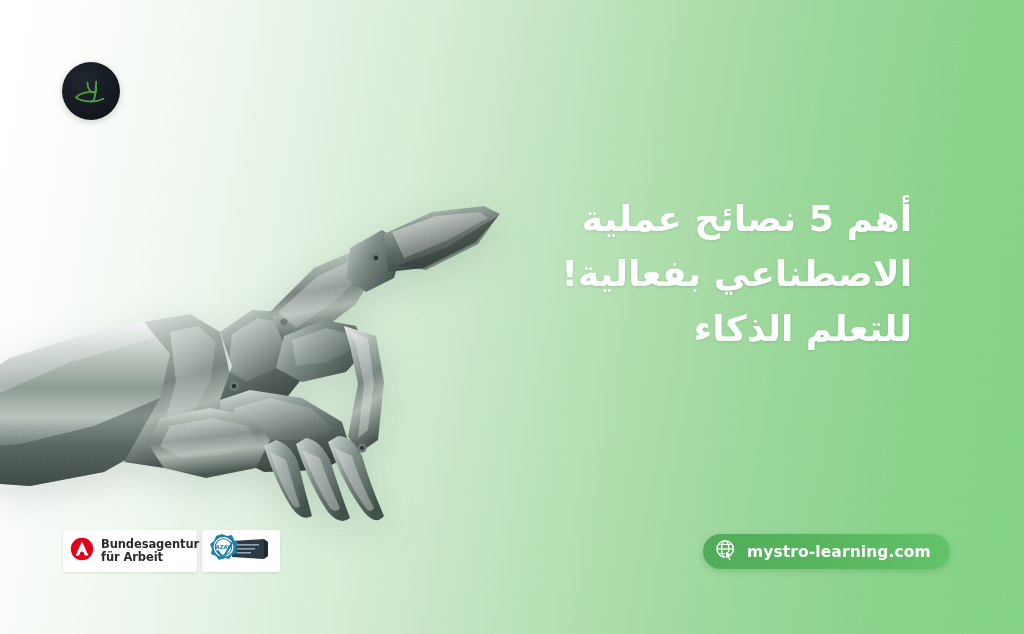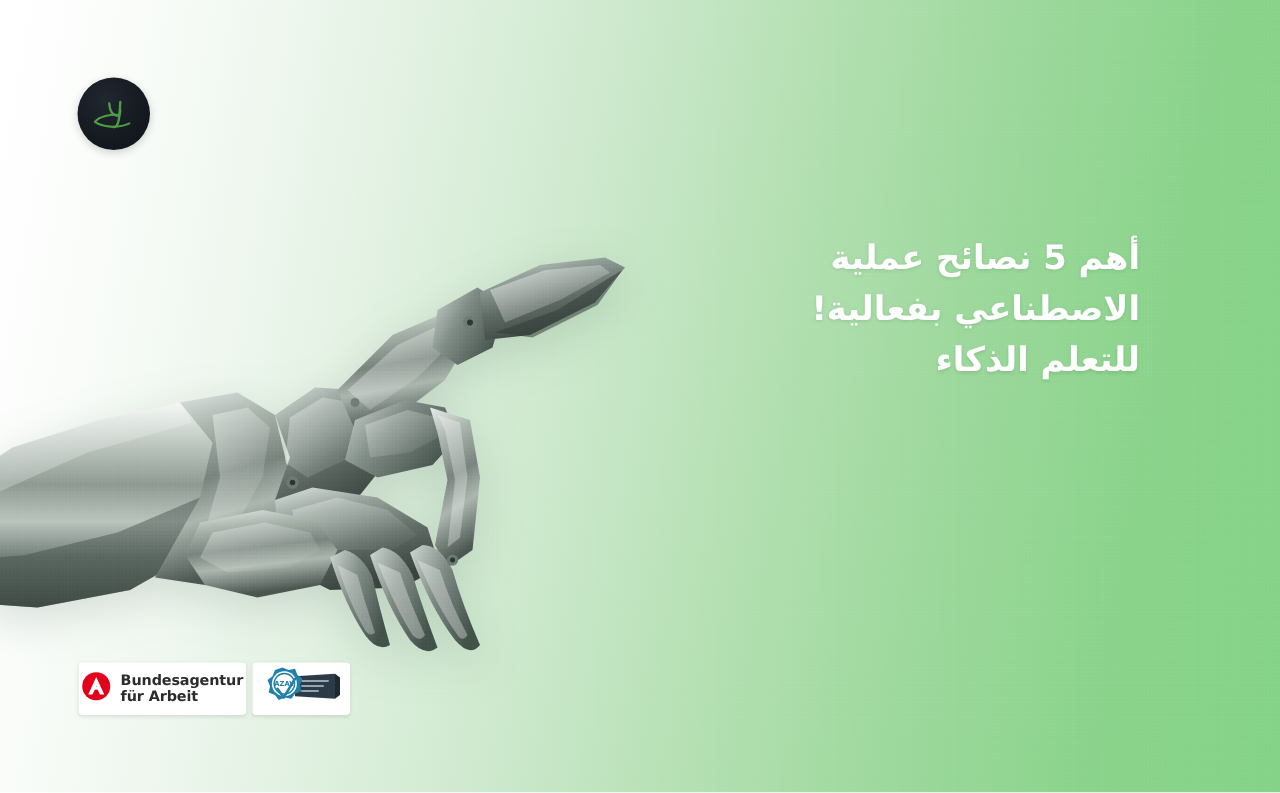--- a/index.html
+++ b/index.html
@@ -72,21 +72,21 @@
   
   .headline {
     position: absolute;
     right: 112px;
     top: 168px;
     width: 560px;
     text-align: right;
     direction: rtl;
     color: #ffffff;
     font-weight: 700;
-    font-size: 27px;
+    font-size: 36px;
     line-height: 1.52;
     letter-spacing: 0;
     text-shadow: 0 1px 3px rgba(40,80,50,.16);
   }
   .headline .line { display: block; white-space: nowrap; }
 
   
   .badges {
     position: absolute;
     left: 63px;
@@ -94,21 +94,20 @@
     display: flex;
     align-items: stretch;
     gap: 5px;
   }
   .badge-card {
     background: #ffffff;
     border-radius: 3px;
     box-shadow: 0 1px 3px rgba(0,0,0,.10);
     display: flex;
     align-items: center;
-    justify-content: center;
   }
   .badge-card.baa {
     width: 120px;
     height: 42px;
     gap: 7px;
     padding: 0 7px;
   }
   .baa-mark { flex: 0 0 auto; }
   .baa-text {
     font-size: 11.5px;
@@ -285,14 +284,27 @@
           <circle cx="17.5" cy="15" r="10" fill="#ffffff"></circle>
           <circle cx="17.5" cy="15" r="8.2" fill="none" stroke="#1f7fa8" stroke-width="1.1"></circle>
           <text x="17.5" y="17" font-family="DejaVu Sans, sans-serif" font-size="5.4" font-weight="bold" fill="#1f7fa8" text-anchor="middle">AZAV</text>
           <path d="M12 19 L17 26 L26 11" fill="none" stroke="#1f7fa8" stroke-width="2" stroke-linecap="round" stroke-linejoin="round"></path>
         </svg>
       </span>
     </div>
 
   </div>
 
+  <div class="site-pill">
+    <span class="globe-icon">
+      <svg width="22" height="22" viewBox="0 0 22 22" aria-hidden="true">
+        <circle cx="10.2" cy="10" r="8.2" fill="none" stroke="#ffffff" stroke-width="1.5"></circle>
+        <ellipse cx="10.2" cy="10" rx="3.6" ry="8.2" fill="none" stroke="#ffffff" stroke-width="1.3"></ellipse>
+        <line x1="2" y1="10" x2="18.4" y2="10" stroke="#ffffff" stroke-width="1.3"></line>
+        <line x1="3.5" y1="5.4" x2="16.9" y2="5.4" stroke="#ffffff" stroke-width="1.1"></line>
+        <line x1="3.5" y1="14.6" x2="16.9" y2="14.6" stroke="#ffffff" stroke-width="1.1"></line>
+        <path d="M10.6 11.4 L18.2 17.4 L14.6 17.9 L16.2 21.2 L14.2 22 L12.7 18.7 L10.2 20.8 Z" fill="#ffffff" stroke="#4fab57" stroke-width="1"></path>
+      </svg>
+    </span>
+    <span class="site-url">mystro-learning.com</span>
+  </div>
 
 </div>
 
 </body></html>

